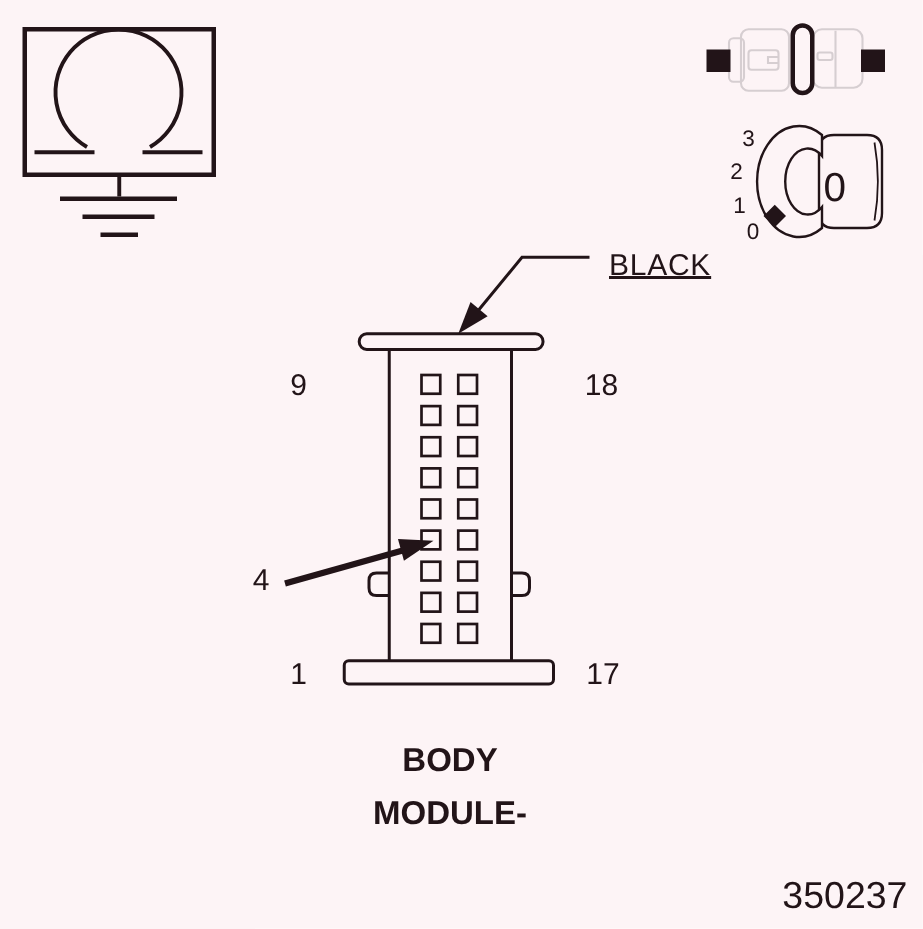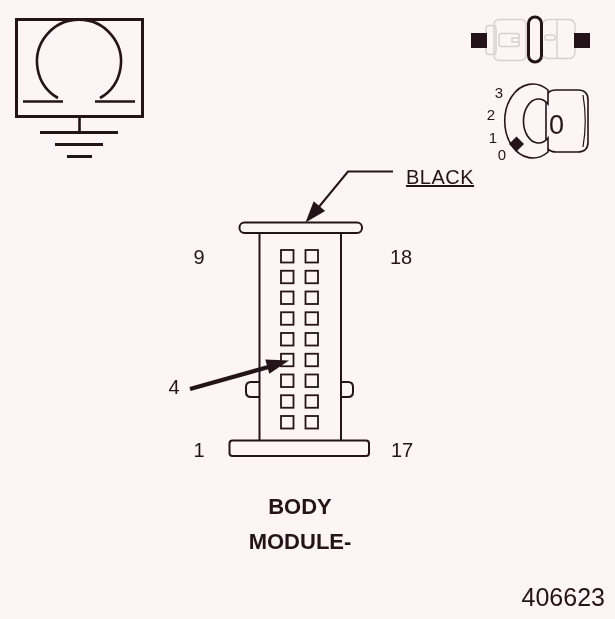--- a/index.html
+++ b/index.html
@@ -115,20 +115,20 @@
   <div class="label pin-label lbl-1">1</div>
   <div class="label pin-label lbl-10">17</div>
 
   <div class="label lbl-4">4</div>
 
   <div class="label module-name">
     <div>BODY</div>
     <div>MODULE-</div>
   </div>
 
-  <div class="label fig-number">406623</div>
+  <div class="label fig-number">350237</div>
 
   <div class="label dial-num dial-3">3</div>
   <div class="label dial-num dial-2">2</div>
   <div class="label dial-num dial-1">1</div>
   <div class="label dial-num dial-0">0</div>
   <div class="label knob-zero">0</div>
 </div>
 
 </body></html>

